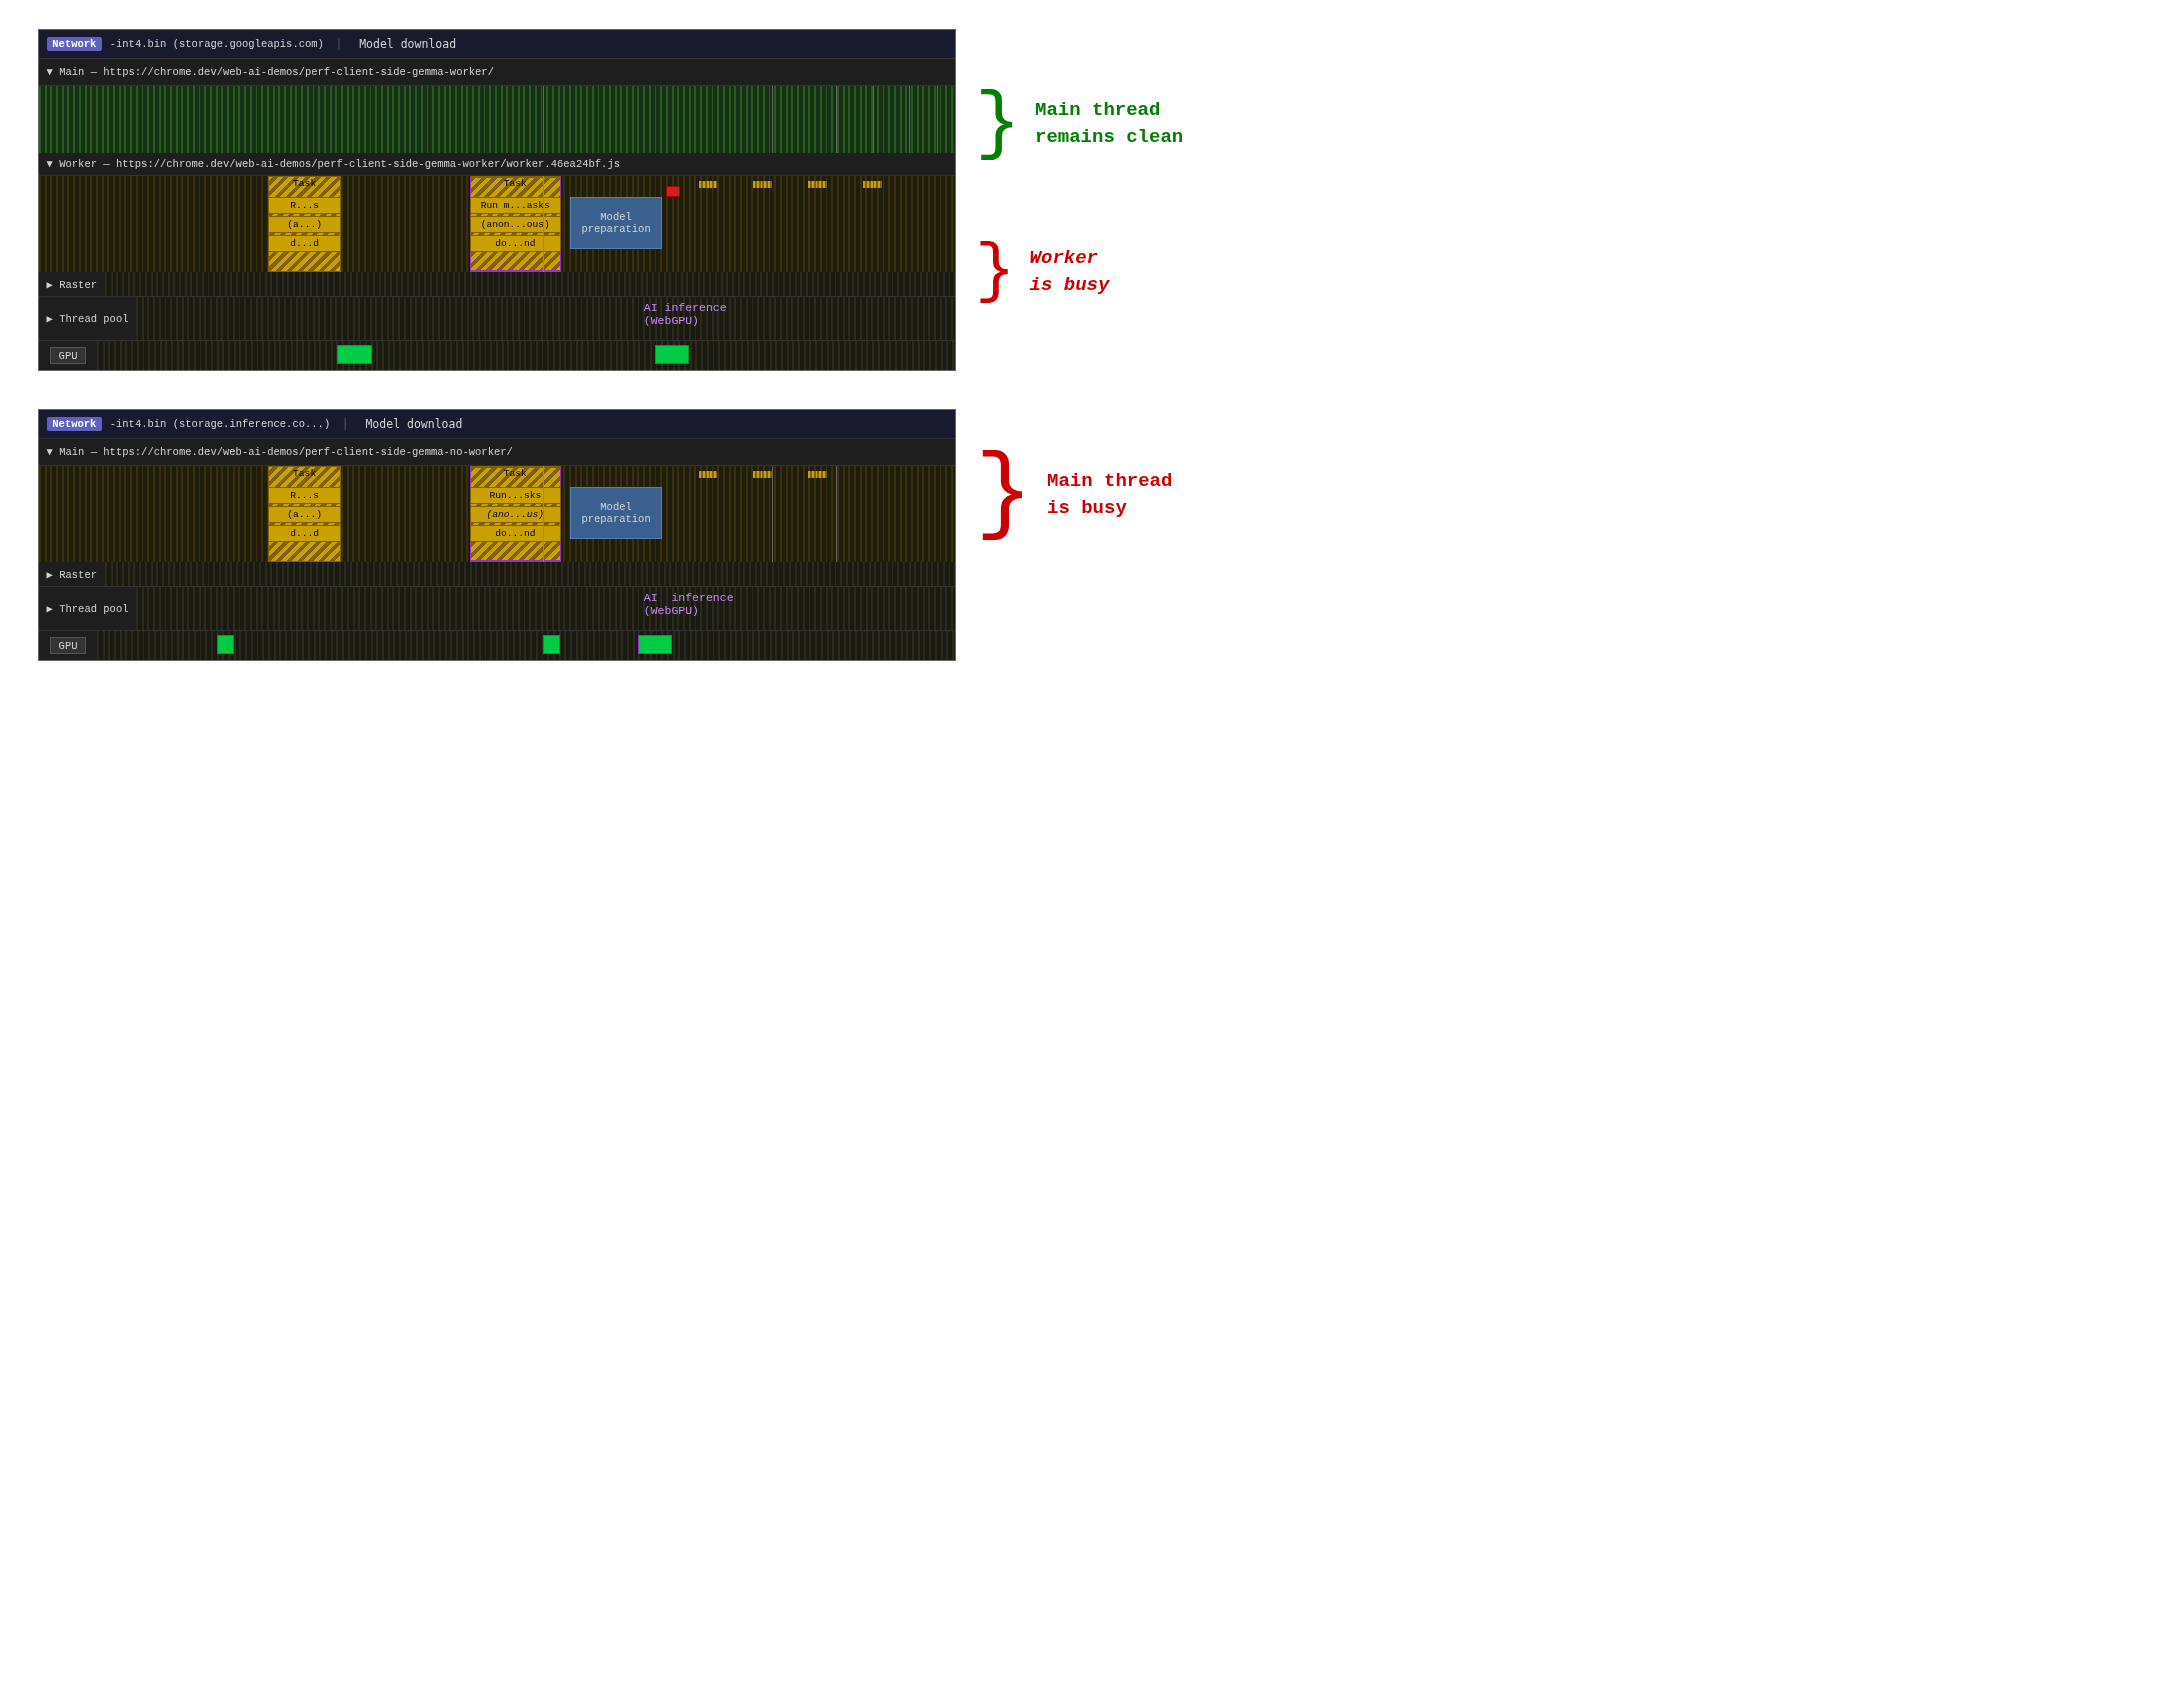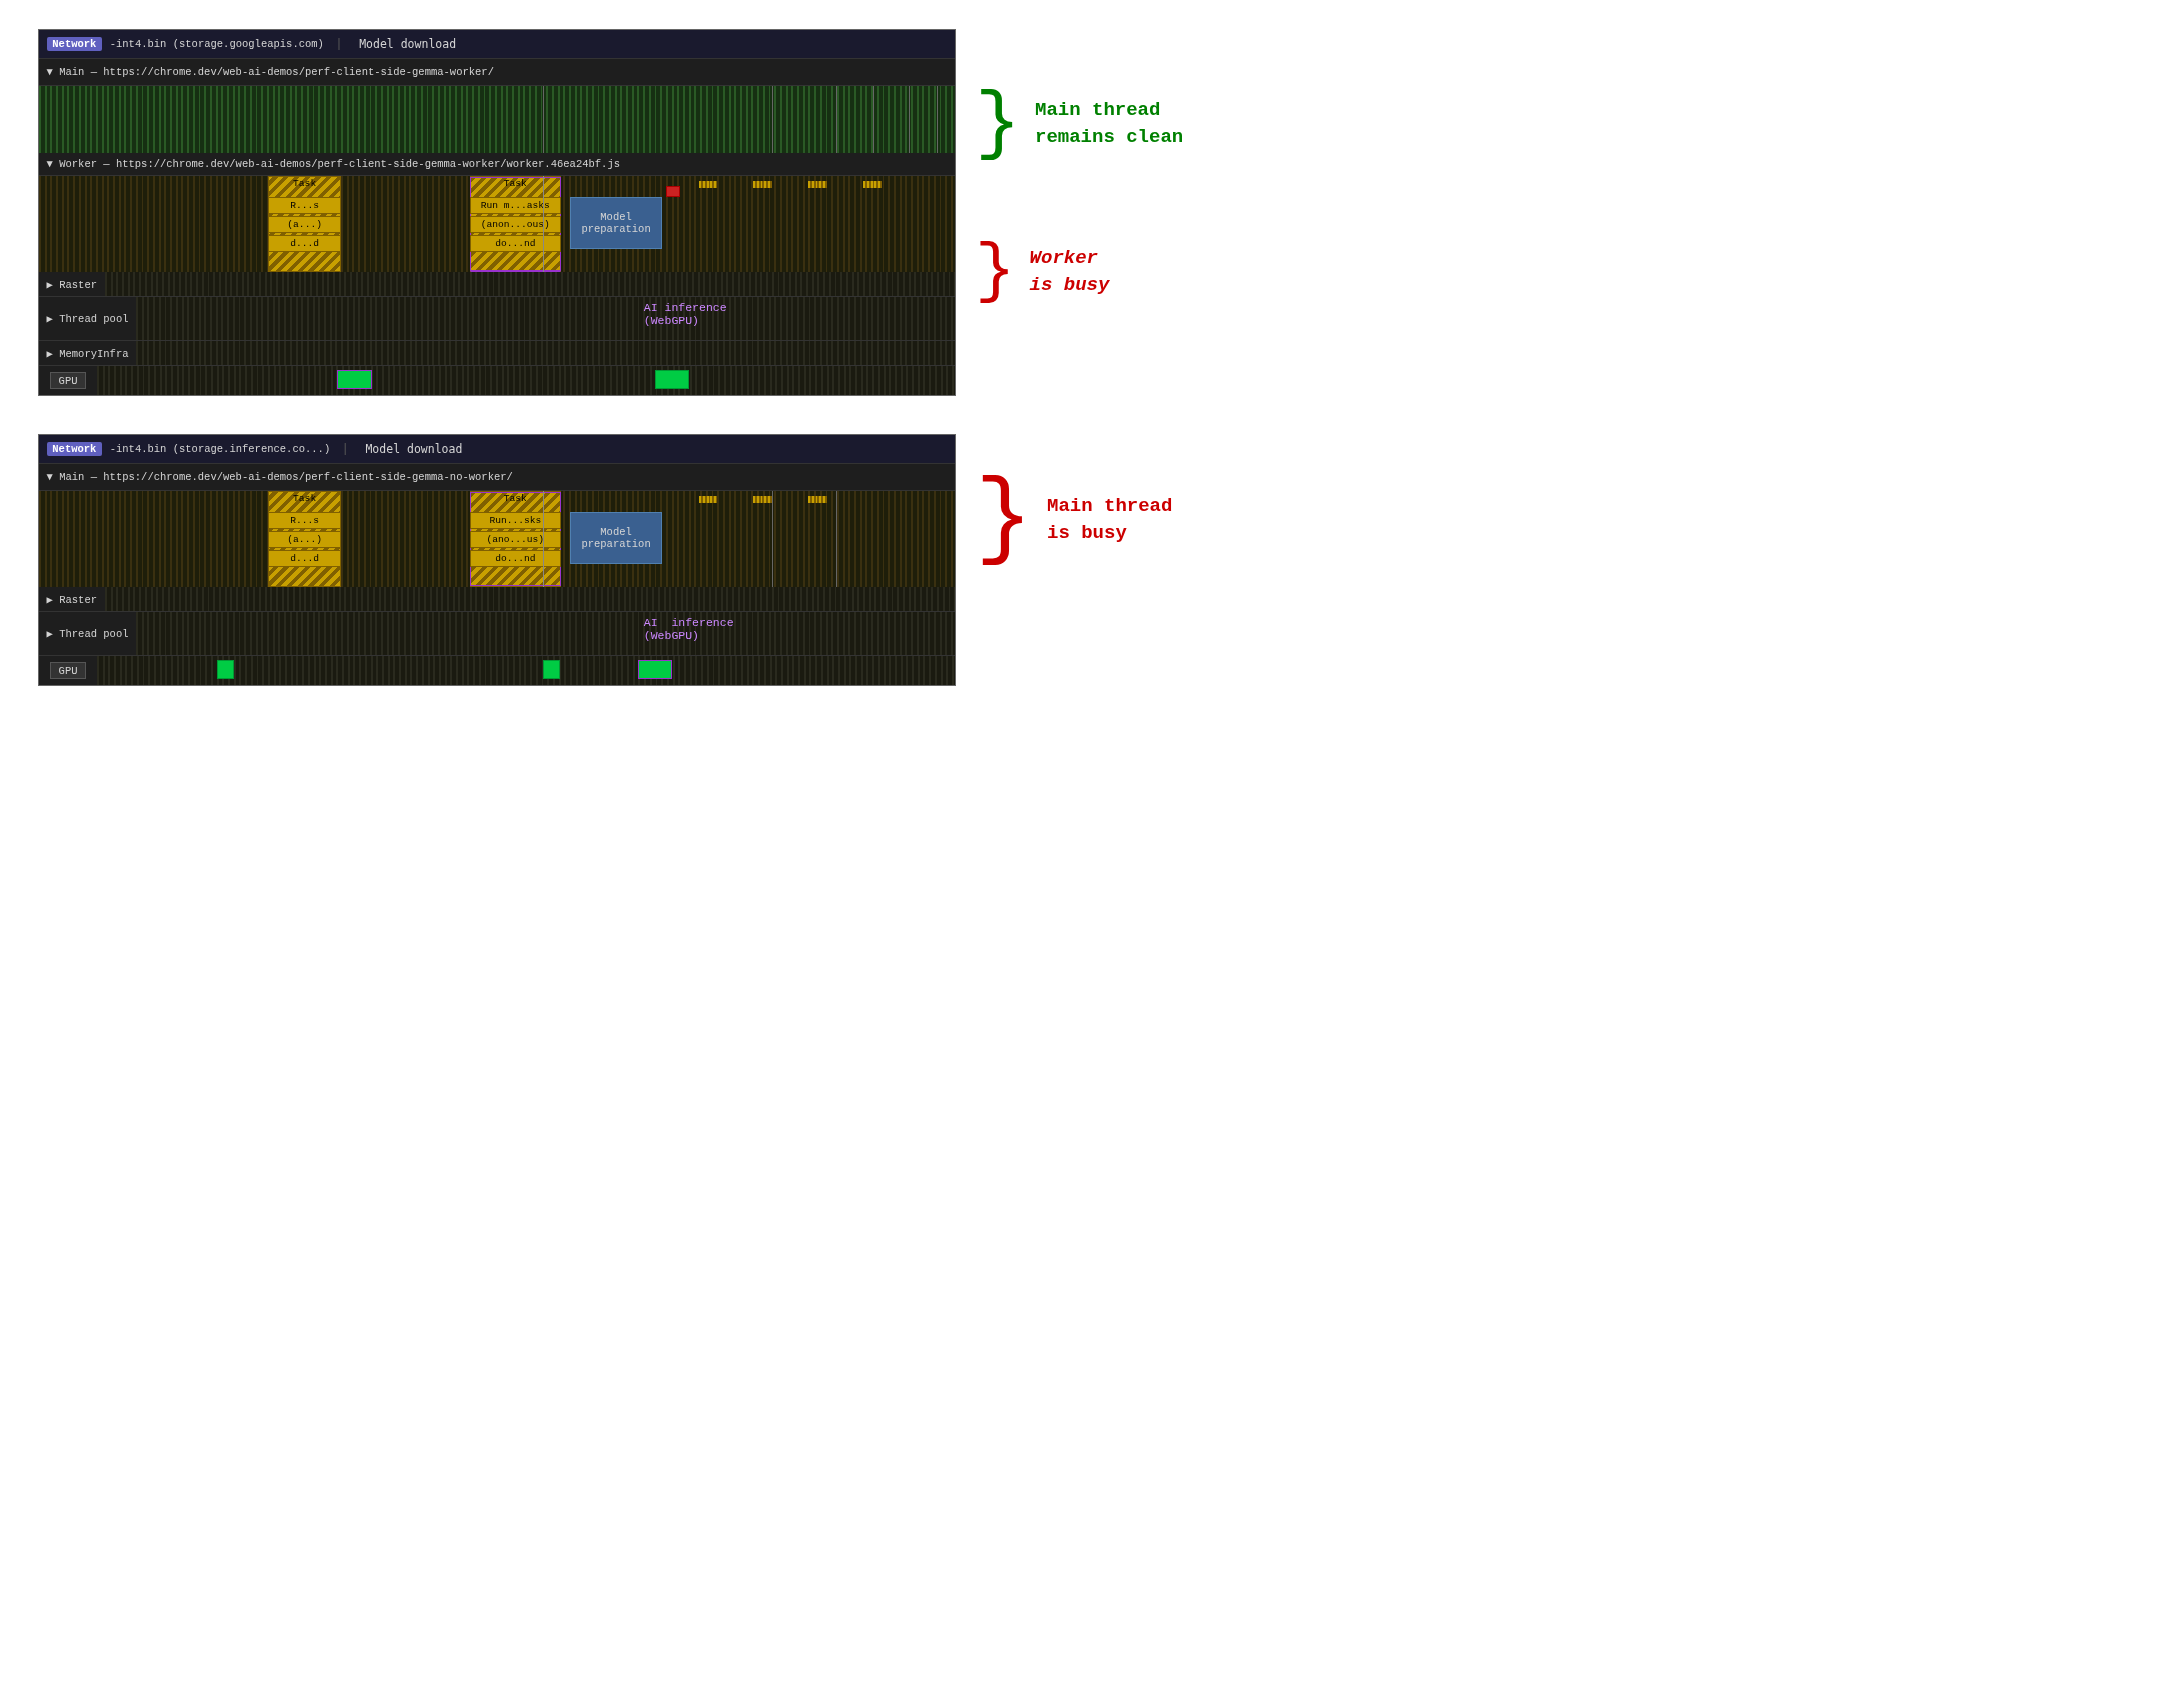--- a/index.html
+++ b/index.html
@@ -315,28 +315,20 @@
         <span>▶ Thread pool</span>
       </div>
       <div class="secondary-row-content" style="position:relative;">
         <div style="width:100%;height:100%;background:repeating-linear-gradient(90deg,#2a2a1e 0px,#2a2a1e 1.9px,#1a1a10 1.9px,#1a1a10 5.7px);"></div>
 
         <div style="position:absolute;top:3.8px;left:62%;color:#cc88ff;font-size:11.5px;font-family:'Courier New',monospace;white-space:pre;">AI inference
 (WebGPU)</div>
       </div>
     </div>
 
-    <div class="secondary-row">
-      <div class="secondary-row-label">
-        <span>▶ MemoryInfra</span>
-      </div>
-      <div class="secondary-row-content">
-        <div style="width:100%;height:100%;background:repeating-linear-gradient(90deg,#2a2a1e 0px,#2a2a1e 1.9px,#1a1a10 1.9px,#1a1a10 5.7px);"></div>
-      </div>
-    </div>
 
     <div class="gpu-row" style="border-bottom:none;">
       <div class="gpu-label">GPU</div>
       <div class="gpu-content" style="position:relative;">
         <div class="gpu-bg"></div>
 
         <div style="position:absolute;top:3.8px;left:28%;width:4%;height:calc(100%-7.6px);background:#00cc44;border:1px solid #009933;"></div>
         <div style="position:absolute;top:3.8px;left:28%;width:4%;height:19px;background:#00cc44;border:1.9px solid #9933cc;"></div>
         <div style="position:absolute;top:3.8px;left:65%;width:4%;height:19px;background:#00cc44;border:1.9px solid #9933cc;"></div>
         <div style="position:absolute;top:3.8px;left:65%;width:4%;height:19px;background:#00cc44;border:1px solid #009933;"></div>
@@ -398,21 +390,21 @@
 
       <div style="position:absolute;top:21px;left:47%;width:10%;height:17px;background:#c8a000;border:1px solid #806000;display:flex;align-items:center;justify-content:center;">
         <span style="font-size:9.6px;color:#000;">Run...sks</span>
       </div>
 
       <div style="position:absolute;top:40px;left:25%;width:8%;height:17px;background:#c8a000;border:1px solid #806000;display:flex;align-items:center;justify-content:center;">
         <span style="font-size:9.6px;color:#000;">(a...)</span>
       </div>
 
       <div style="position:absolute;top:40px;left:47%;width:10%;height:17px;background:#c8a000;border:1px solid #806000;display:flex;align-items:center;justify-content:center;">
-        <span style="font-size:9.6px;color:#000;">(ano...us)</span>
+        <span style="font-size:9.6px;color:#000;font-style:italic;">(ano...us)</span>
       </div>
 
       <div style="position:absolute;top:59px;left:25%;width:8%;height:17px;background:#c8a000;border:1px solid #806000;display:flex;align-items:center;justify-content:center;">
         <span style="font-size:9.6px;color:#000;">d...d</span>
       </div>
 
       <div style="position:absolute;top:59px;left:47%;width:10%;height:17px;background:#c8a000;border:1px solid #806000;display:flex;align-items:center;justify-content:center;">
         <span style="font-size:9.6px;color:#000;">do...nd</span>
       </div>
 

